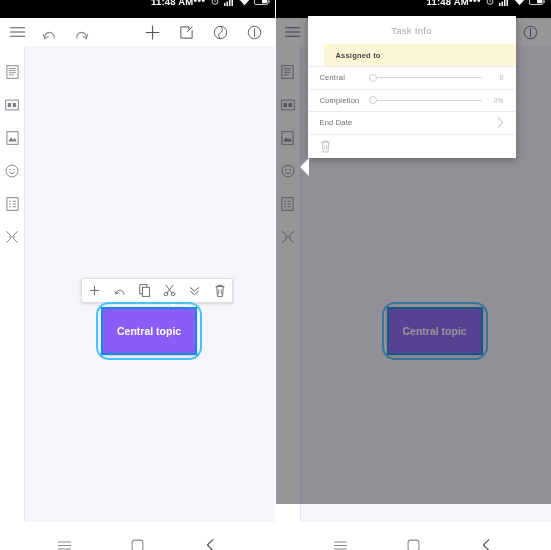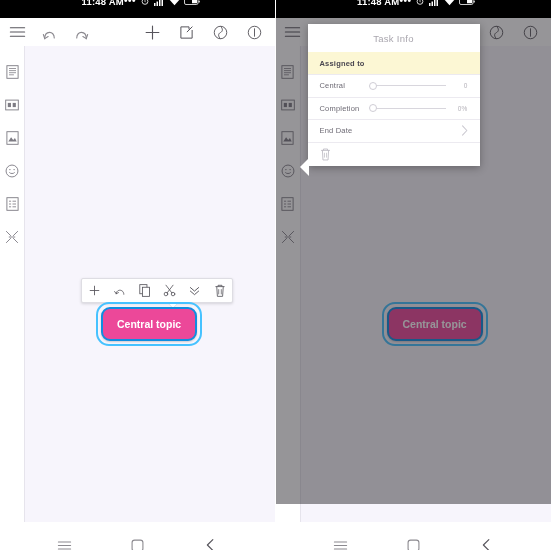--- a/index.html
+++ b/index.html
@@ -11,21 +11,21 @@
   }
   .root { position: relative; width: 551px; height: 550px; display: flex; }
 
   .panel { position: relative; width: 275.5px; height: 550px; overflow: hidden; background:#ffffff; }
   .panel.right { width: 275.5px; }
 
   
   .statusbar {
     position: relative;
     height: 18px; background: #000000; color: #ffffff;
-    display: flex; align-items: center; justify-content: center;
+    display: flex; align-items: center; justify-content: flex-end;
     padding: 0 6px 16px 12px;
     font-size: 9.5px; font-weight: bold; letter-spacing: .2px;
   }
   .statusbar .clock { font-size: 9.5px; font-weight: bold; }
   .status-icons { display: flex; align-items: center; gap: 4px; }
   .status-icons svg { display: block; }
   .dots { font-size: 10px; line-height: 8px; letter-spacing: .5px; }
 
   
   .apptoolbar {
@@ -51,25 +51,25 @@
   }
   .side-icon { width: 16px; height: 16px; display:flex; align-items:center; justify-content:center; }
   .side-icon svg { display: block; }
 
   .canvas { position: relative; flex: 1; height: 100%; background: #f7f5fc; }
 
   
   .node-wrap { position: absolute; }
   .node {
     position: relative;
-    background: #ec4899;
+    background: #8b5cf6;
     color: #ffffff;
-    border-radius: 9px;
+    border-radius: 0;
     border: 2px solid #0f8de0;
-    padding: 9px 14px;
+    padding: 16px 14px;
     font-size: 10.5px;
     font-weight: bold;
     white-space: nowrap;
     box-shadow: 0 1px 2px rgba(0,0,0,.18);
   }
   .node-sel {
     position: absolute;
     inset: -5px;
     border: 2px solid #46c2ff;
     border-radius: 13px;
@@ -116,22 +116,22 @@
     position: absolute;
     left: 0; top: 18px; right: 0; bottom: 46px;
     background: rgba(35,33,40,.48);
     z-index: 40;
   }
 
   
   .dialog {
     position: absolute;
     z-index: 60;
-    left: 32px; top: 24px;
-    width: 172px;
+    left: 32px; top: 16px;
+    width: 208px;
     background: #ffffff;
     box-shadow: 0 2px 8px rgba(0,0,0,.30);
   }
   .dialog-pointer {
     position: absolute;
     z-index: 61;
     left: 24px; top: 158px;
     width: 0; height: 0;
     border-top: 9px solid transparent;
     border-bottom: 9px solid transparent;
@@ -150,20 +150,21 @@
     font-size: 7.5px;
     color: #6d6a74;
     letter-spacing: .2px;
   }
   .dlg-row.assigned {
     background: #fcf7d4;
     color: #4a4750;
     font-weight: bold;
     border-top: 0;
     height: 22px;
+    margin-left: 16px;
   }
   .dlg-label { width: 52px; flex: 0 0 auto; }
   .slider-wrap { flex: 1; display: flex; align-items: center; padding-right: 4px; }
   .slider-track {
     position: relative;
     flex: 1; height: 1px; background: #d8d6dd;
     margin-left: 1px;
   }
   .slider-knob {
     position: absolute;

